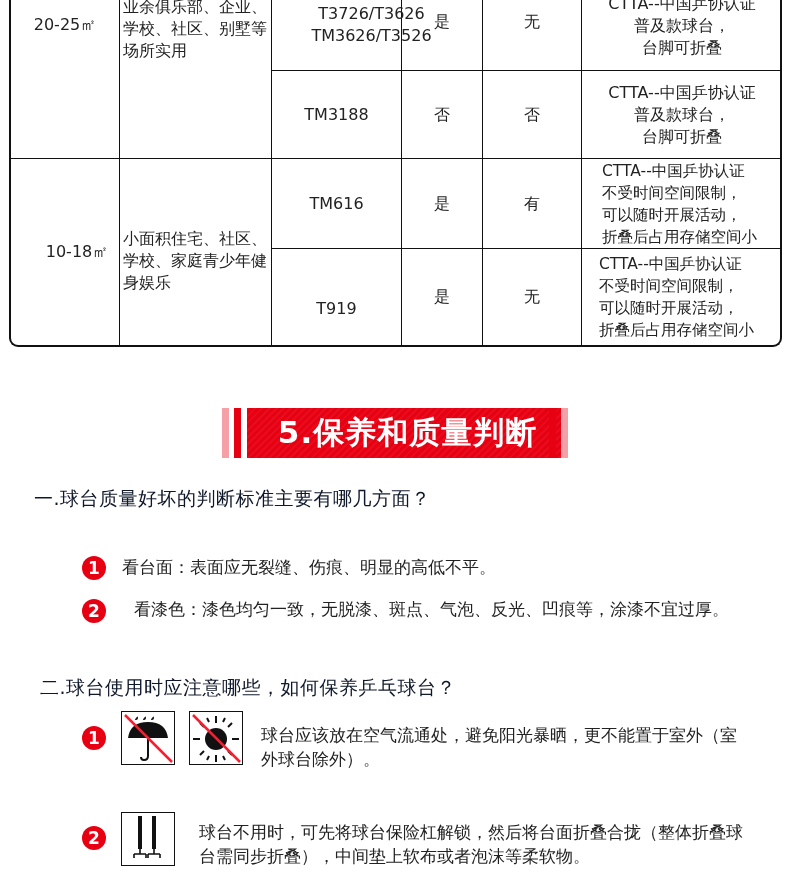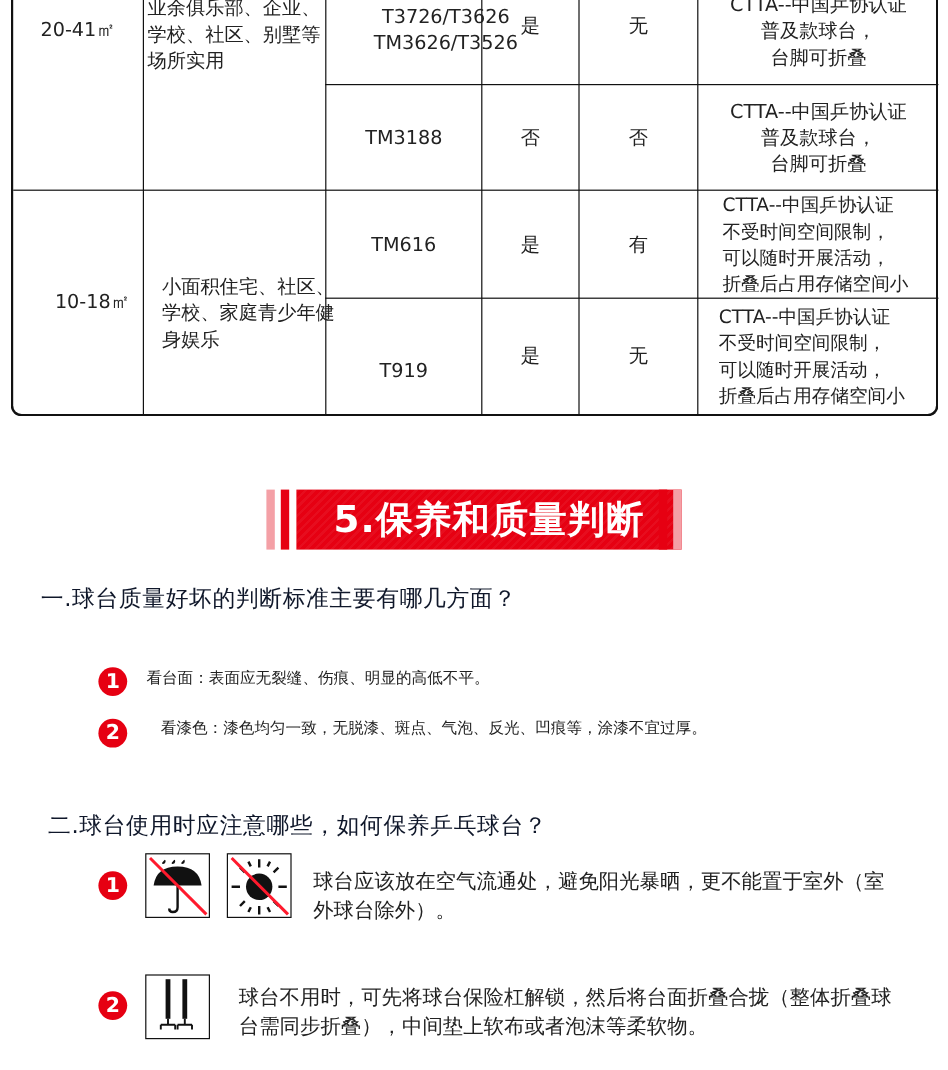--- a/index.html
+++ b/index.html
@@ -21,41 +21,41 @@
   .bar { position: absolute; top: 0; height: 50px; }
   .banner-main { position: absolute; left: 25px; top: 0; width: 321px; height: 50px; background: #e60012;
                  background-image: repeating-linear-gradient(135deg, rgba(255,255,255,0.05) 0 2px, transparent 2px 5px);
                  display: flex; align-items: center; justify-content: center;
                  color: #fff; font-weight: bold; font-size: 31px; letter-spacing: 1px; }
 
   
   .q { position: absolute; font-size: 19px; color: #0f172a; letter-spacing: 0.5px; }
   .num { position: absolute; width: 24px; height: 24px; border-radius: 50%; background: #e60012;
          color: #fff; font-weight: bold; font-size: 17px; display: flex; align-items: center; justify-content: center; }
-  .line { position: absolute; font-size: 13px; color: #222; white-space: nowrap; }
+  .line { position: absolute; font-size: 17px; color: #222; white-space: nowrap; }
   .para { position: absolute; font-size: 17px; line-height: 24px; color: #222; }
   .iconbox { position: absolute; border: 1px solid #111; background: #fff; }
 </style>
 </head>
 <body>
 
 <div class="tbl">
 
   <div class="vline" style="left:108px;height:385px;"></div>
   <div class="vline" style="left:260px;height:385px;"></div>
   <div class="vline" style="left:390px;height:385px;"></div>
   <div class="vline" style="left:471px;height:385px;"></div>
   <div class="vline" style="left:570px;height:385px;"></div>
 
   <div class="hline" style="left:260px;width:511px;top:110px;"></div>
   <div class="hline" style="left:0;width:771px;top:198px;"></div>
   <div class="hline" style="left:260px;width:511px;top:288px;"></div>
 
   <div class="cell" style="left:0;top:0;width:108px;height:130px;">
-    <span>20-41㎡</span>
+    <span>20-25㎡</span>
   </div>
   <div class="cell left" style="left:112px;top:36px;width:148px;height:80px;">
     <span>业余俱乐部、企业、学校、社区、别墅等场所实用</span>
   </div>
 
   <div class="cell" style="left:261px;top:40px;width:129px;height:50px;margin-left:35px;">
     <span class="ml">T3726/T3626
 TM3626/T3526</span>
   </div>
   <div class="cell" style="left:391px;top:40px;width:80px;height:44px;">
@@ -81,21 +81,21 @@
   </div>
   <div class="cell" style="left:571px;top:111px;width:200px;height:87px;">
     <span class="ml">CTTA--中国乒协认证
 普及款球台，
 台脚可折叠</span>
   </div>
 
   <div class="cell" style="left:0;top:199px;width:108px;height:186px;padding-left:24px;">
     <span>10-18㎡</span>
   </div>
-  <div class="cell left" style="left:124px;top:268px;width:148px;height:80px;justify-content:center;">
+  <div class="cell left" style="left:112px;top:268px;width:148px;height:80px;justify-content:center;">
     <span>小面积住宅、社区、学校、家庭青少年健身娱乐</span>
   </div>
 
   <div class="cell" style="left:261px;top:199px;width:129px;height:89px;">
     <span class="ml">TM616</span>
   </div>
   <div class="cell" style="left:391px;top:199px;width:80px;height:89px;">
     <span>是</span>
   </div>
   <div class="cell" style="left:472px;top:199px;width:98px;height:89px;">

